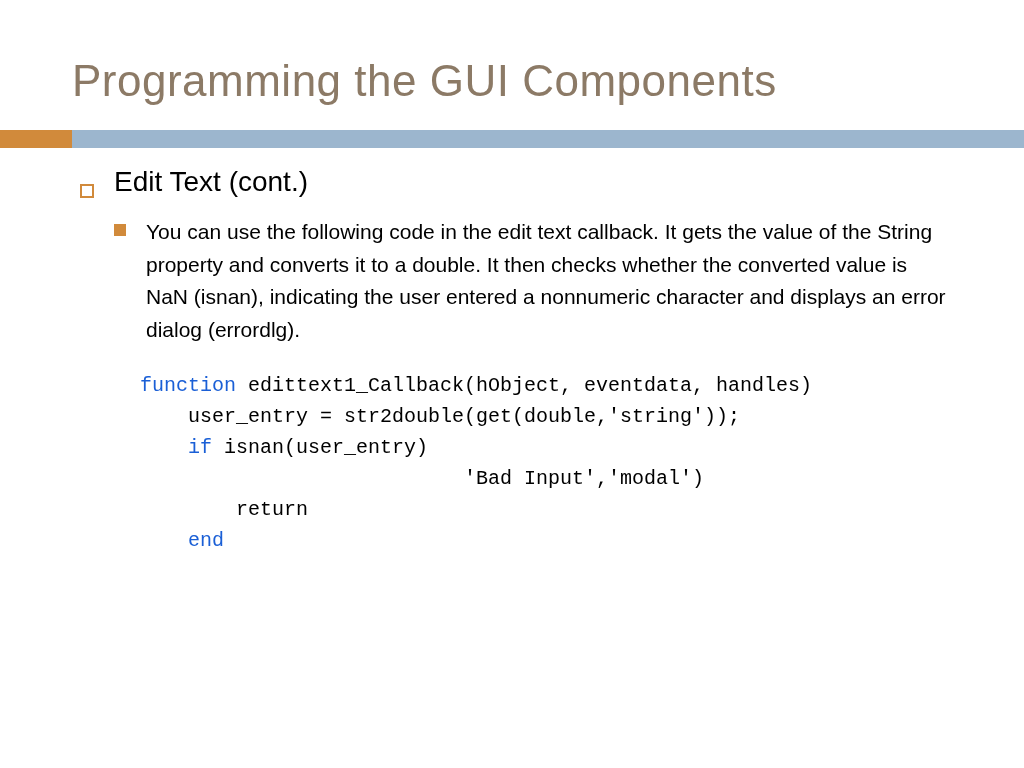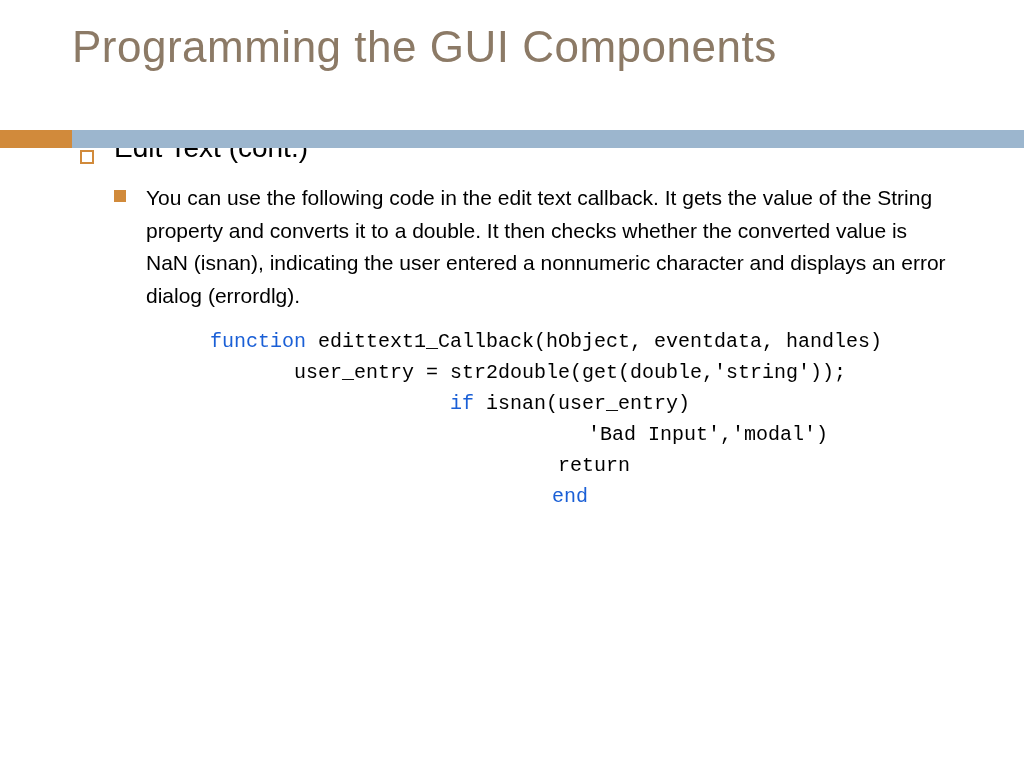--- a/index.html
+++ b/index.html
@@ -6,21 +6,21 @@
   body {
     width: 1024px;
     height: 768px;
     background: #ffffff;
     font-family: "Segoe UI", "Helvetica Neue", Arial, sans-serif;
     overflow: hidden;
   }
   .slide {
     width: 100%;
     height: 100%;
-    padding: 22px 72px 40px 72px;
+    padding: 56px 72px 40px 72px;
     position: relative;
   }
   .title {
     font-size: 44px;
     font-weight: 400;
     color: #8c7a66;
     margin-bottom: 22px;
     letter-spacing: 0.5px;
   }
   .stripe {
@@ -64,38 +64,38 @@
   }
   .subtitle {
     font-size: 28px;
     font-weight: 400;
     color: #000;
   }
   .sub-bullet {
     display: flex;
     align-items: flex-start;
     margin-left: 34px;
-    margin-bottom: 14px;
+    margin-bottom: 24px;
     justify-content: space-between;
   }
   .body-text {
     font-size: 21px;
     line-height: 1.55;
     color: #000;
     font-weight: 400;
   }
   .code-block {
     margin-left: 60px;
     margin-top: 6px;
     font-family: "Courier New", Courier, monospace;
     font-size: 20px;
     line-height: 1.55;
     color: #000;
   }
-  .code-line { white-space: pre; text-align: center; }
+  .code-line { white-space: pre; }
   .kw { color: #1a5fd6; }
   .comment { color: #228b22; }
 </style>
 </head>
 <body>
 
 <div class="slide">
 
   <h1 class="title">Programming the GUI Components</h1>
 

